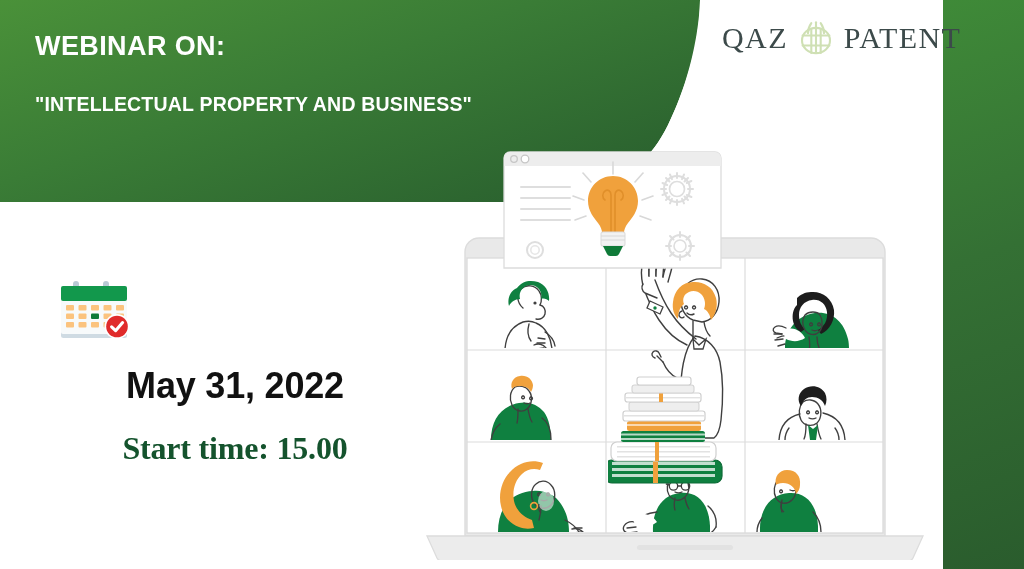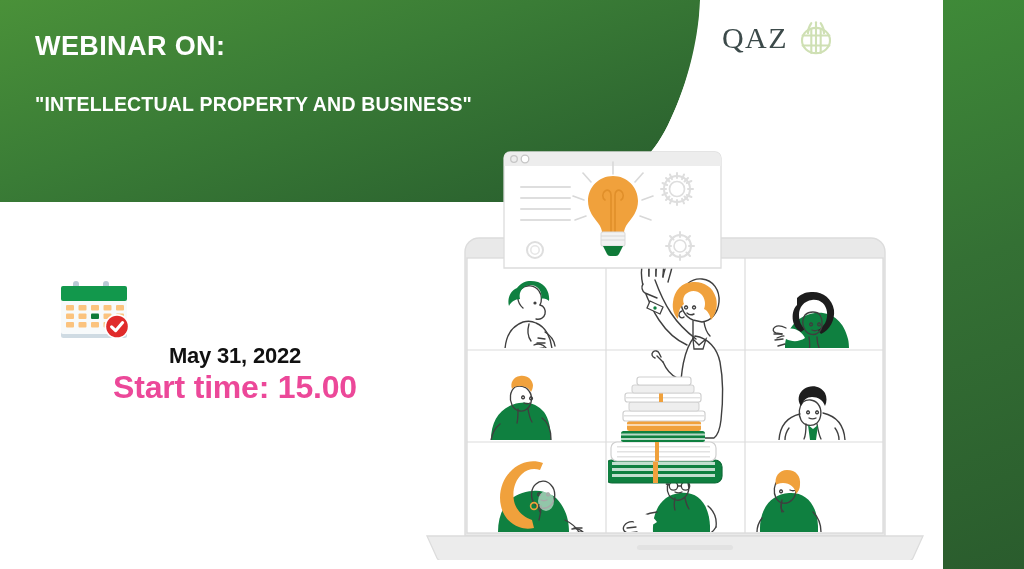--- a/index.html
+++ b/index.html
@@ -77,32 +77,35 @@
   
   .info-block {
     position:absolute; left:55px; top:281px;
     width:360px;
     z-index:6;
   }
   .cal-icon { width:82px; height:62px; position:relative; }
   .date-line {
     color:#111111;
     font-weight:bold;
-    font-size:22px;
+    font-size:36px;
     letter-spacing:-0.2px;
     text-align:center;
+    margin-top:22px;
     white-space:nowrap;
   }
   .time-line {
-    color:#ec4899;
+    color:#14532d;
     font-weight:bold;
     font-size:32px;
     letter-spacing:-0.2px;
     text-align:center;
+    margin-top:23px;
     white-space:nowrap;
+    font-family:Liberation Serif, serif;
   }
 
   
   .illustration {
     position:absolute; left:405px; top:140px;
     width:540px; height:420px;
     z-index:4;
   }
   .illustration svg { display:block; }
 </style>
@@ -142,20 +145,21 @@
           <path d="M7.6,28.5 H34.4"></path>
           <path d="M21,11 V36"></path>
           <path d="M16.3,12.6 V36"></path>
           <path d="M25.7,12.6 V36"></path>
           <path d="M13,16.2 C13,11 15.6,7.2 16.3,6.2"></path>
           <path d="M29,16.2 C29,11 26.4,7.2 25.7,6.2"></path>
           <path d="M21,11 V5.3"></path>
         </g>
       </svg>
     </span>
+    <span class="logo-word">PATENT</span>
   </div>
 
   <div class="info-block">
     <div class="cal-icon">
       <svg width="82" height="62" viewBox="0 0 82 62" aria-hidden="true">
 
         <rect x="18" y="0" width="6" height="14" rx="3" fill="#b9c9d4"></rect>
         <rect x="48" y="0" width="6" height="14" rx="3" fill="#b9c9d4"></rect>
 
         <rect x="6" y="50" width="66" height="7" rx="2.5" fill="#cfdbe3"></rect>

